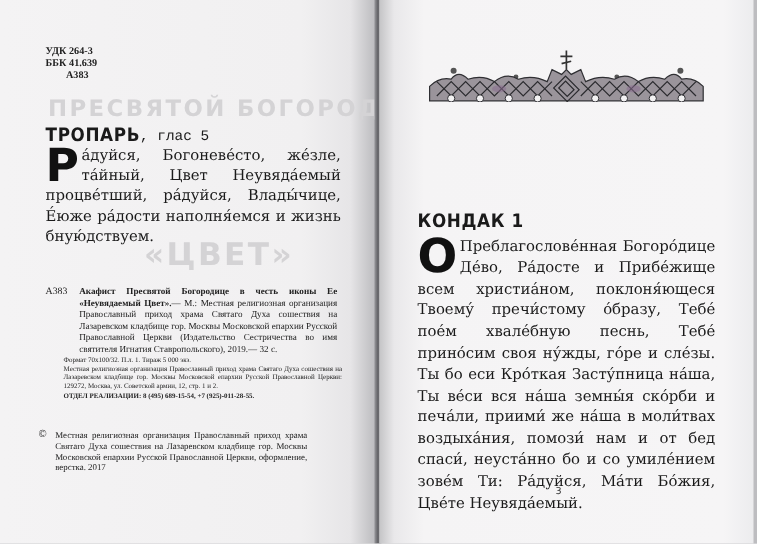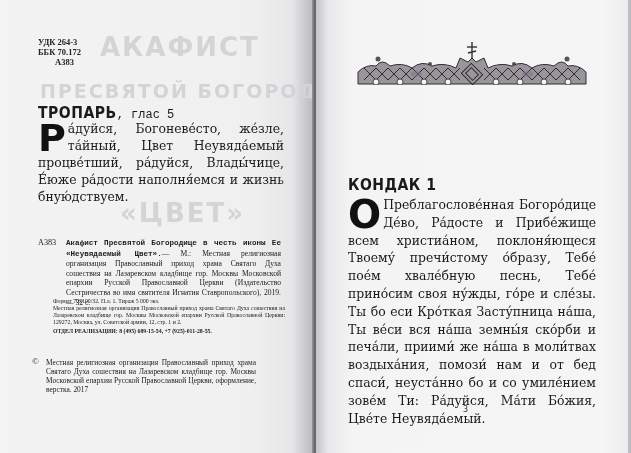--- a/index.html
+++ b/index.html
@@ -33,48 +33,47 @@
   .troparion-title .slav { font-family:"DejaVu Sans", sans-serif; font-weight:bold; letter-spacing:0.5px; font-size:14px; transform:scaleY(1.1); display:inline-block; }
   .troparion-title .tone { font-family:Liberation Mono, monospace; font-size:12px; }
 
   .troparion-text { position:absolute; left:38px; top:120px; width:246px; font-size:12.4px; line-height:17px; text-align:justify; }
   .dropcap { float:left; font-family:"DejaVu Sans", sans-serif; font-weight:bold; color:#111; line-height:0.8; margin-right:2px; }
   .dropcap-t { font-size:38px; margin-top:3px; }
 
   .biblio { position:absolute; left:38px; top:238px; width:243px; font-family:"Liberation Serif", serif; font-size:7.6px; line-height:9.6px; color:#222; }
   .biblio .code { position:absolute; left:0; top:0; font-size:8.2px; }
   .biblio .body { margin-left:28px; text-align:justify; }
-  .biblio .bold { font-weight:bold;font-family:Liberation Mono, monospace; }
+  .biblio .bold { font-weight:bold; }
 
   .imprint { position:absolute; left:53px; top:298px; width:232px; font-family:"Liberation Serif", serif; font-size:5.8px; line-height:7px; color:#222; text-align:justify; }
   .imprint .sales { font-weight:bold; margin-top:2px; }
 
   .copyright { position:absolute; left:32px; top:358px; width:210px; font-family:"Liberation Serif", serif; font-size:7.4px; line-height:9px; color:#222; text-align:justify; padding-left:14px; }
   .copyright .sym { position:absolute; left:0; top:-1px; font-size:9px; }
 
   
   .ornament { position:absolute; left:356px; top:40px; width:232px; height:45px; }
 
   .kontakion-title { position:absolute; left:348px; top:176px; font-family:"DejaVu Sans", sans-serif; font-weight:bold; font-size:14px; transform:scaleY(1.1); transform-origin:left top; letter-spacing:0.5px; }
   .kontakion-text { position:absolute; left:348px; top:196px; width:248px; font-size:12.4px; line-height:17.8px; text-align:justify; }
   .dropcap-o { font-size:39px; margin-top:3px; }
 
   .page-number { position:absolute; left:463px; top:405px; font-family:"DejaVu Sans", sans-serif; font-size:8px; color:#333; }
 </style>
 </head>
 <body>
 
 <div class="page page-left">
-  <div class="ghost" style="left:100px;top:32px;font-size:26px;">АКАФИСТ</div>
   <div class="ghost" style="left:40px;top:80px;font-size:19px;">ПРЕСВЯТОЙ БОГОРОДИЦЕ</div>
   <div class="ghost" style="left:120px;top:198px;font-size:26px;">«ЦВЕТ»</div>
 
   <div class="classif">
     <div>УДК 264-3</div>
-    <div>ББК 70.172</div>
+    <div>ББК 41.639</div>
     <div>А383</div>
   </div>
 
   <div class="troparion-title">
     <span class="slav">ТРОПАРЬ</span><span class="tone">, глас 5</span>
   </div>
 
   <div class="troparion-text">
     <span class="dropcap dropcap-t">Р</span><span>а́дуйся, Богоневе́сто, же́зле, та́йный, Цвет Неувяда́емый процве́тший, ра́дуйся, Влады́чице, Е́юже ра́дости наполня́емся и жизнь бную́дствуем.</span>
   </div>

